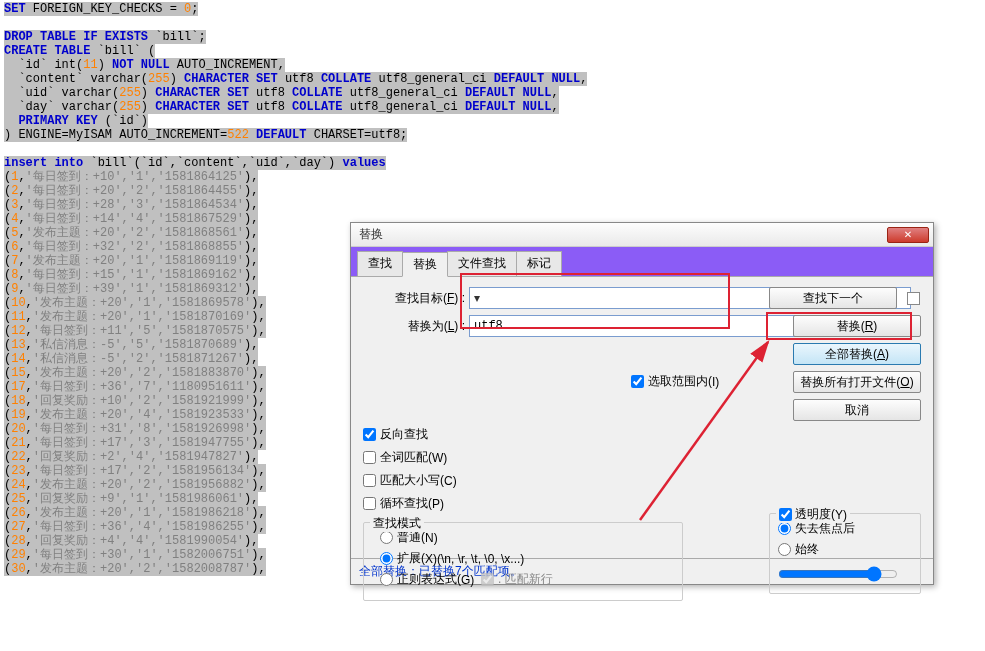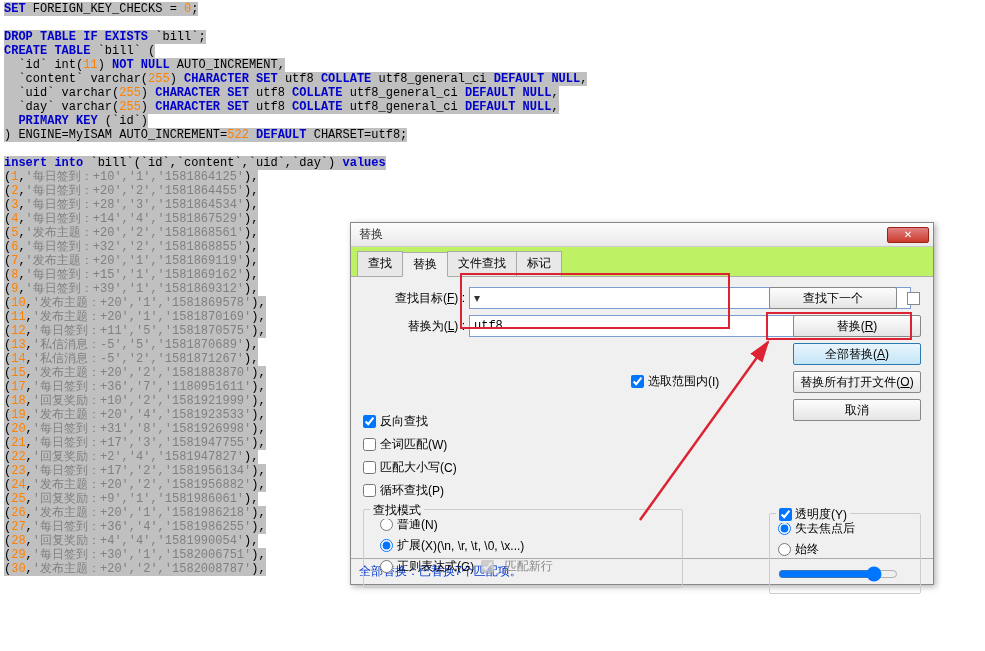--- a/index.html
+++ b/index.html
@@ -2,41 +2,41 @@
 <html><head>
 <meta charset="utf-8">
 <style>
 * { margin: 0; padding: 0; box-sizing: border-box; }
 body { font-family: "Microsoft YaHei", "SimSun", Arial, sans-serif; font-size: 12px; background: #fff; position: relative; width: 985px; height: 651px; overflow: hidden; }
 .editor { font-family: Consolas, "Courier New", monospace; font-size: 12px; line-height: 14px; padding: 2px 4px; white-space: pre; }
 .dialog { position: absolute; left: 350px; top: 222px; width: 584px; height: 363px; background: #f0f0f0; border: 1px solid #888; box-shadow: 2px 2px 6px rgba(0,0,0,0.3); display: flex; flex-direction: column; }
 .titlebar { height: 24px; background: linear-gradient(#fdfdfd,#e9e9e9); border-bottom: 1px solid #ccc; display: flex; align-items: center; padding: 0 4px; }
 .titlebar-title { flex: 1; padding-left: 4px; color: #333; }
 .close-btn { width: 42px; height: 16px; background: linear-gradient(#e08081,#cd3b2c); border: 1px solid #9a2314; border-radius: 2px; display: flex; align-items: center; justify-content: center; color: #fff; font-size: 10px; cursor: pointer; font-family: Arial; }
-.tabstrip { display: flex; padding: 4px 6px 0 6px; background: #bef264; border-bottom: 1px solid #aaa; gap: 0; }
+.tabstrip { display: flex; padding: 4px 6px 0 6px; background: #8b5cf6; border-bottom: 1px solid #aaa; gap: 0; }
 .tab { padding: 3px 10px; border: 1px solid #aaa; border-bottom: none; background: #e8e8e8; margin-right: -1px; cursor: pointer; }
 .tab.active { background: #f0f0f0; position: relative; top: 1px; border-bottom: 1px solid #f0f0f0; }
 .body { flex: 1; padding: 10px 12px 6px 12px; position: relative; }
 .row { display: flex; align-items: center; margin-bottom: 6px; }
 .row-label { width: 106px; text-align: right; padding-right: 4px; }
 .row-label .ul { text-decoration: underline; }
 .combo { flex: 1; display: flex; align-items: center; background: #fff; border: 1px solid #7a9ccf; height: 22px; margin-right: 10px; }
 .combo input { flex: 1; border: none; outline: none; font-family: Consolas, "Courier New", monospace; font-size: 12px; padding: 0 4px; height: 20px; }
 .combo .drop { width: 14px; text-align: center; color: #333; cursor: pointer; }
 .btn { width: 128px; height: 22px; background: linear-gradient(#fdfdfd,#e5e5e5); border: 1px solid #888; border-radius: 2px; cursor: pointer; display: flex; align-items: center; justify-content: center; }
 .btn.highlight { border: 1px solid #2a7ab0; background: linear-gradient(#eaf6fd,#c4e5f6); }
 .btn .ul { text-decoration: underline; }
 .chkline { display: flex; align-items: center; margin-bottom: 6px; }
 .chkline input[type=checkbox], .chkline input[type=radio] { margin-right: 4px; }
 .square-chk { width: 13px; height: 13px; border: 1px solid #888; margin-left: 10px; background: #fff; cursor:pointer; }
 .right-col { position: absolute; right: 12px; top: 10px; width: 152px; }
 .right-col .row2 { display: flex; align-items: center; margin-bottom: 6px; }
 .right-col .row3 { display: flex; align-items: center; margin-bottom: 6px; justify-content: flex-end; }
 .mid-right { position: absolute; right: 162px; top: 96px; width: 140px; }
-.left-col { position: absolute; left: 12px; top: 136px; width: 320px; }
+.left-col { position: absolute; left: 12px; top: 149px; width: 320px; }
 .group { border: 1px solid #ccc; border-radius: 2px; padding: 6px 8px 8px 16px; margin-top: 10px; position: relative; }
 .group-title { position: absolute; top: -8px; left: 6px; background: #f0f0f0; padding: 0 3px; }
 .radio-row { display: flex; align-items: center; margin-bottom: 4px; }
 .radio-row input { margin-right: 4px; }
 .transparency-group { position: absolute; right: 12px; top: 236px; width: 152px; border: 1px solid #ccc; border-radius:2px; padding: 6px 8px 8px 8px; }
 .trans-title { position: absolute; top:-8px; left:6px; background:#f0f0f0; padding:0 3px; display:flex; align-items:center; }
 .trans-title input { margin-right:3px; }
 .slider { width: 120px; margin-top: 4px; }
 .statusbar { border-top: 1px solid #aaa; padding: 4px 8px; color: #0033cc; background: #f0f0f0; }
 

